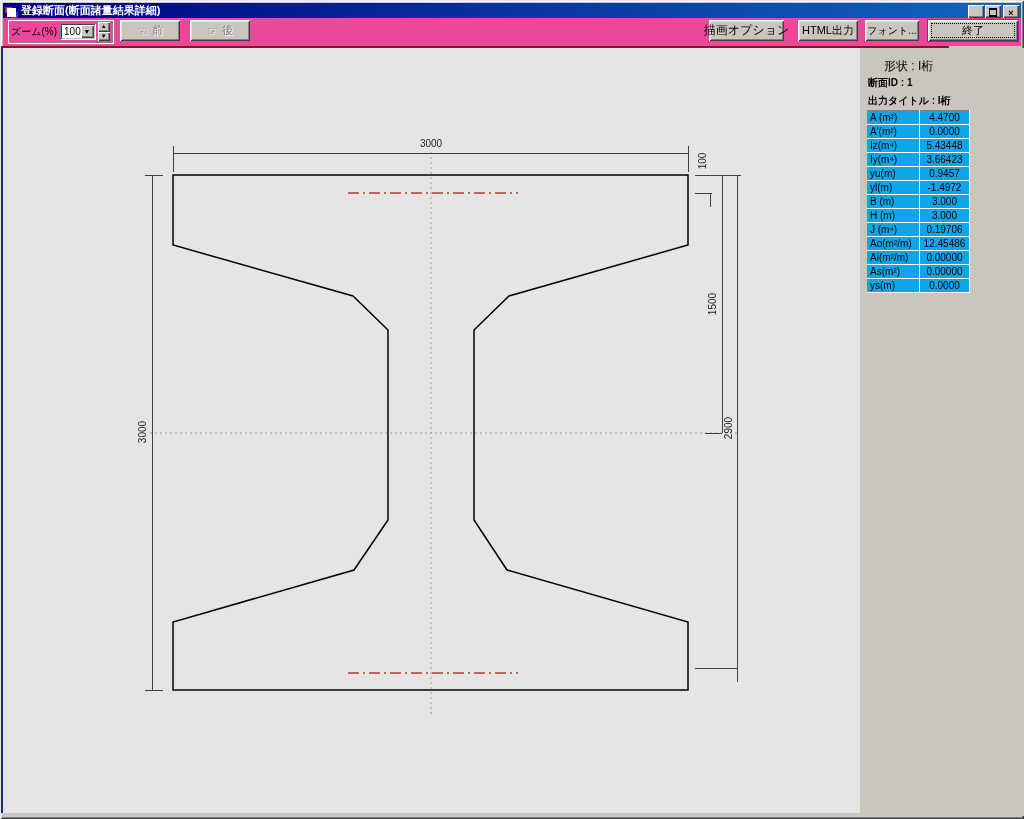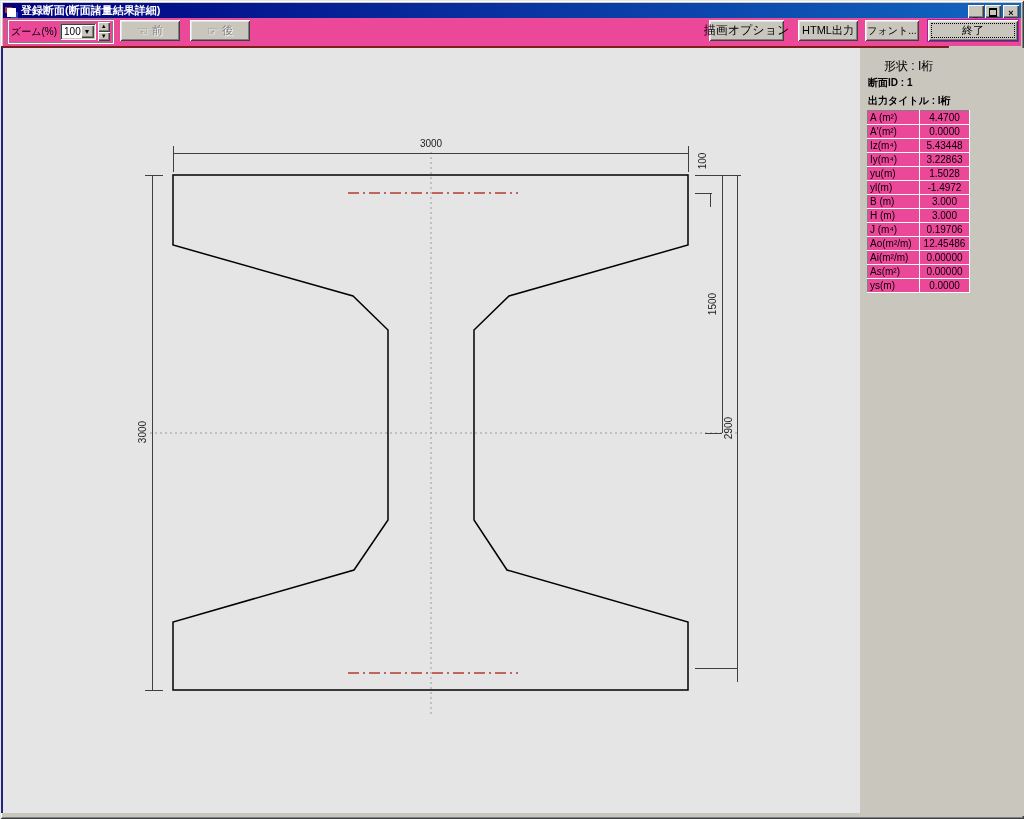--- a/index.html
+++ b/index.html
@@ -100,21 +100,21 @@
   }
   .side-panel .shape-line{position:absolute;left:24px;top:10px;font-weight:normal;font-size:12px;}
   .side-panel .id-line{position:absolute;left:8px;top:28px;font-weight:bold;font-size:10px;}
   .side-panel .out-line{position:absolute;left:8px;top:46px;font-weight:bold;font-size:10px;}
   .props-table{
     position:absolute;left:7px;top:62px;width:103px;
     border-collapse:collapse;
   }
   .props-table td{
     border:1px solid;border-color:#808080 #fff #fff #808080;
-    background:#ec4899;font-size:10px;height:13px;padding:0 2px;white-space:nowrap;
+    background:#0ea5e9;font-size:10px;height:13px;padding:0 2px;white-space:nowrap;
   }
   .props-table td.lbl{width:50px;text-align:left;}
   .props-table td.val{width:47px;text-align:center;}
   svg text{font-family:"Liberation Sans","DejaVu Sans",sans-serif;font-size:10px;fill:#222;}
 </style>
 </head>
 <body>
 
 <div class="window-frame"></div>
 
@@ -213,25 +213,25 @@
         <tr>
           <td class="lbl">A'(m²)</td>
           <td class="val">0.0000</td>
         </tr>
         <tr>
           <td class="lbl">Iz(m⁴)</td>
           <td class="val">5.43448</td>
         </tr>
         <tr>
           <td class="lbl">Iy(m⁴)</td>
-          <td class="val">3.22863</td>
+          <td class="val">3.66423</td>
         </tr>
         <tr>
           <td class="lbl">yu(m)</td>
-          <td class="val">1.5028</td>
+          <td class="val">0.9457</td>
         </tr>
         <tr>
           <td class="lbl">yl(m)</td>
           <td class="val">-1.4972</td>
         </tr>
         <tr>
           <td class="lbl">B (m)</td>
           <td class="val">3.000</td>
         </tr>
         <tr>

